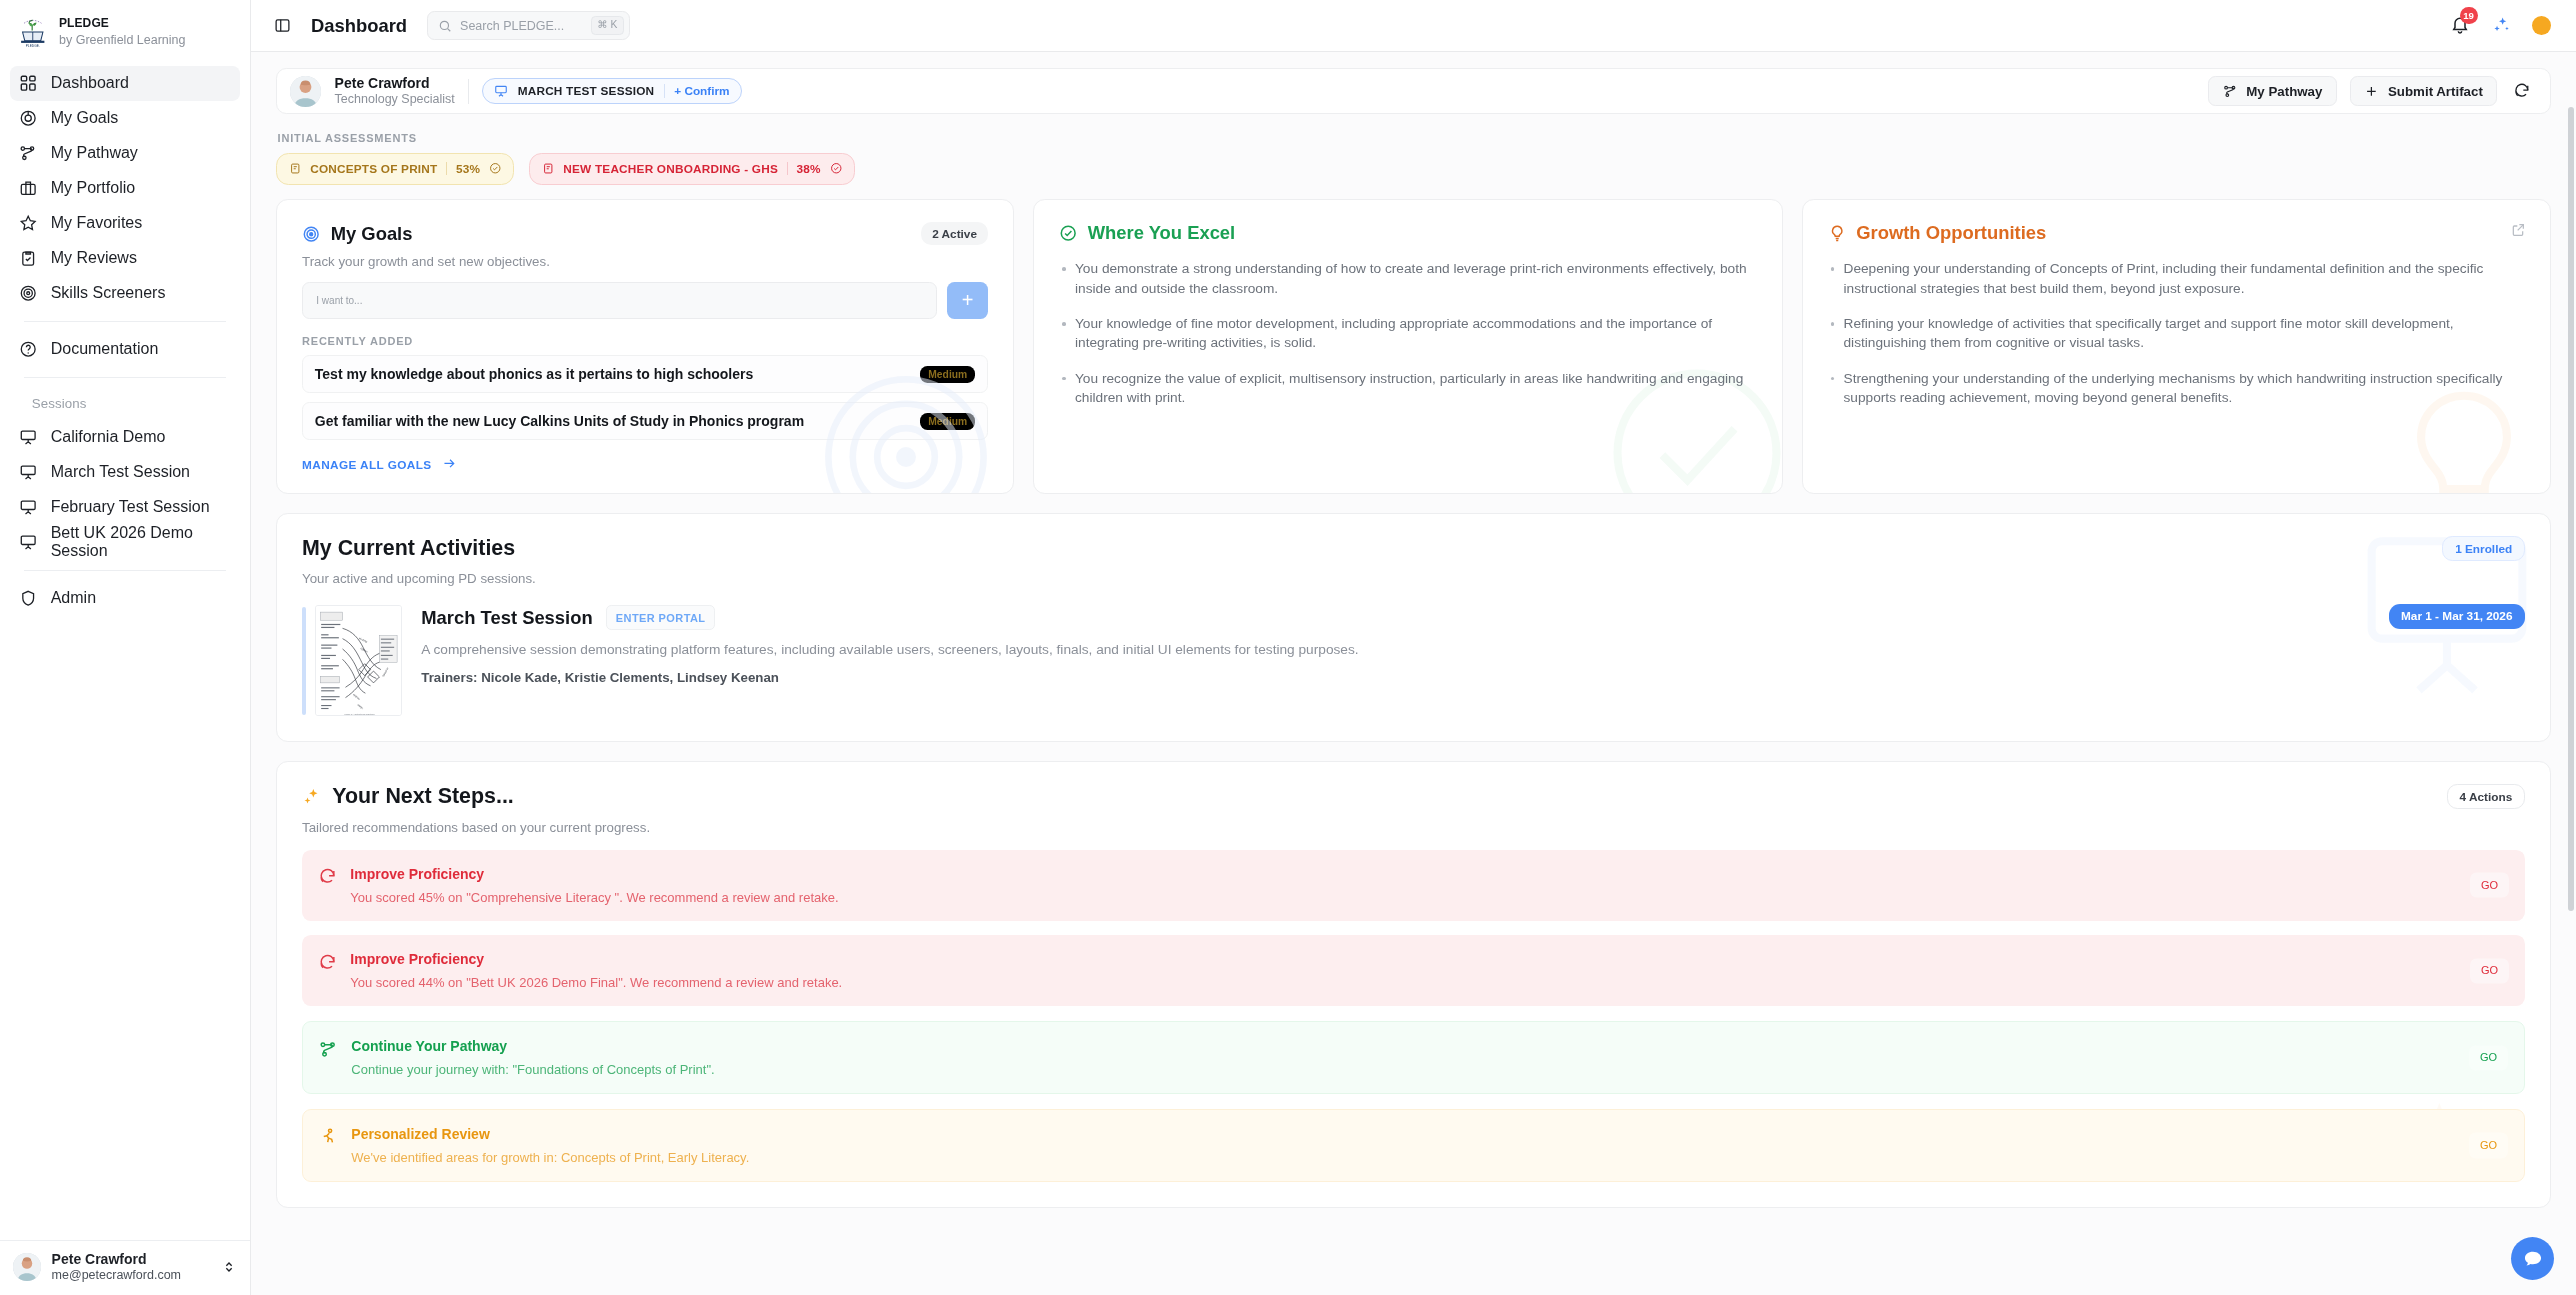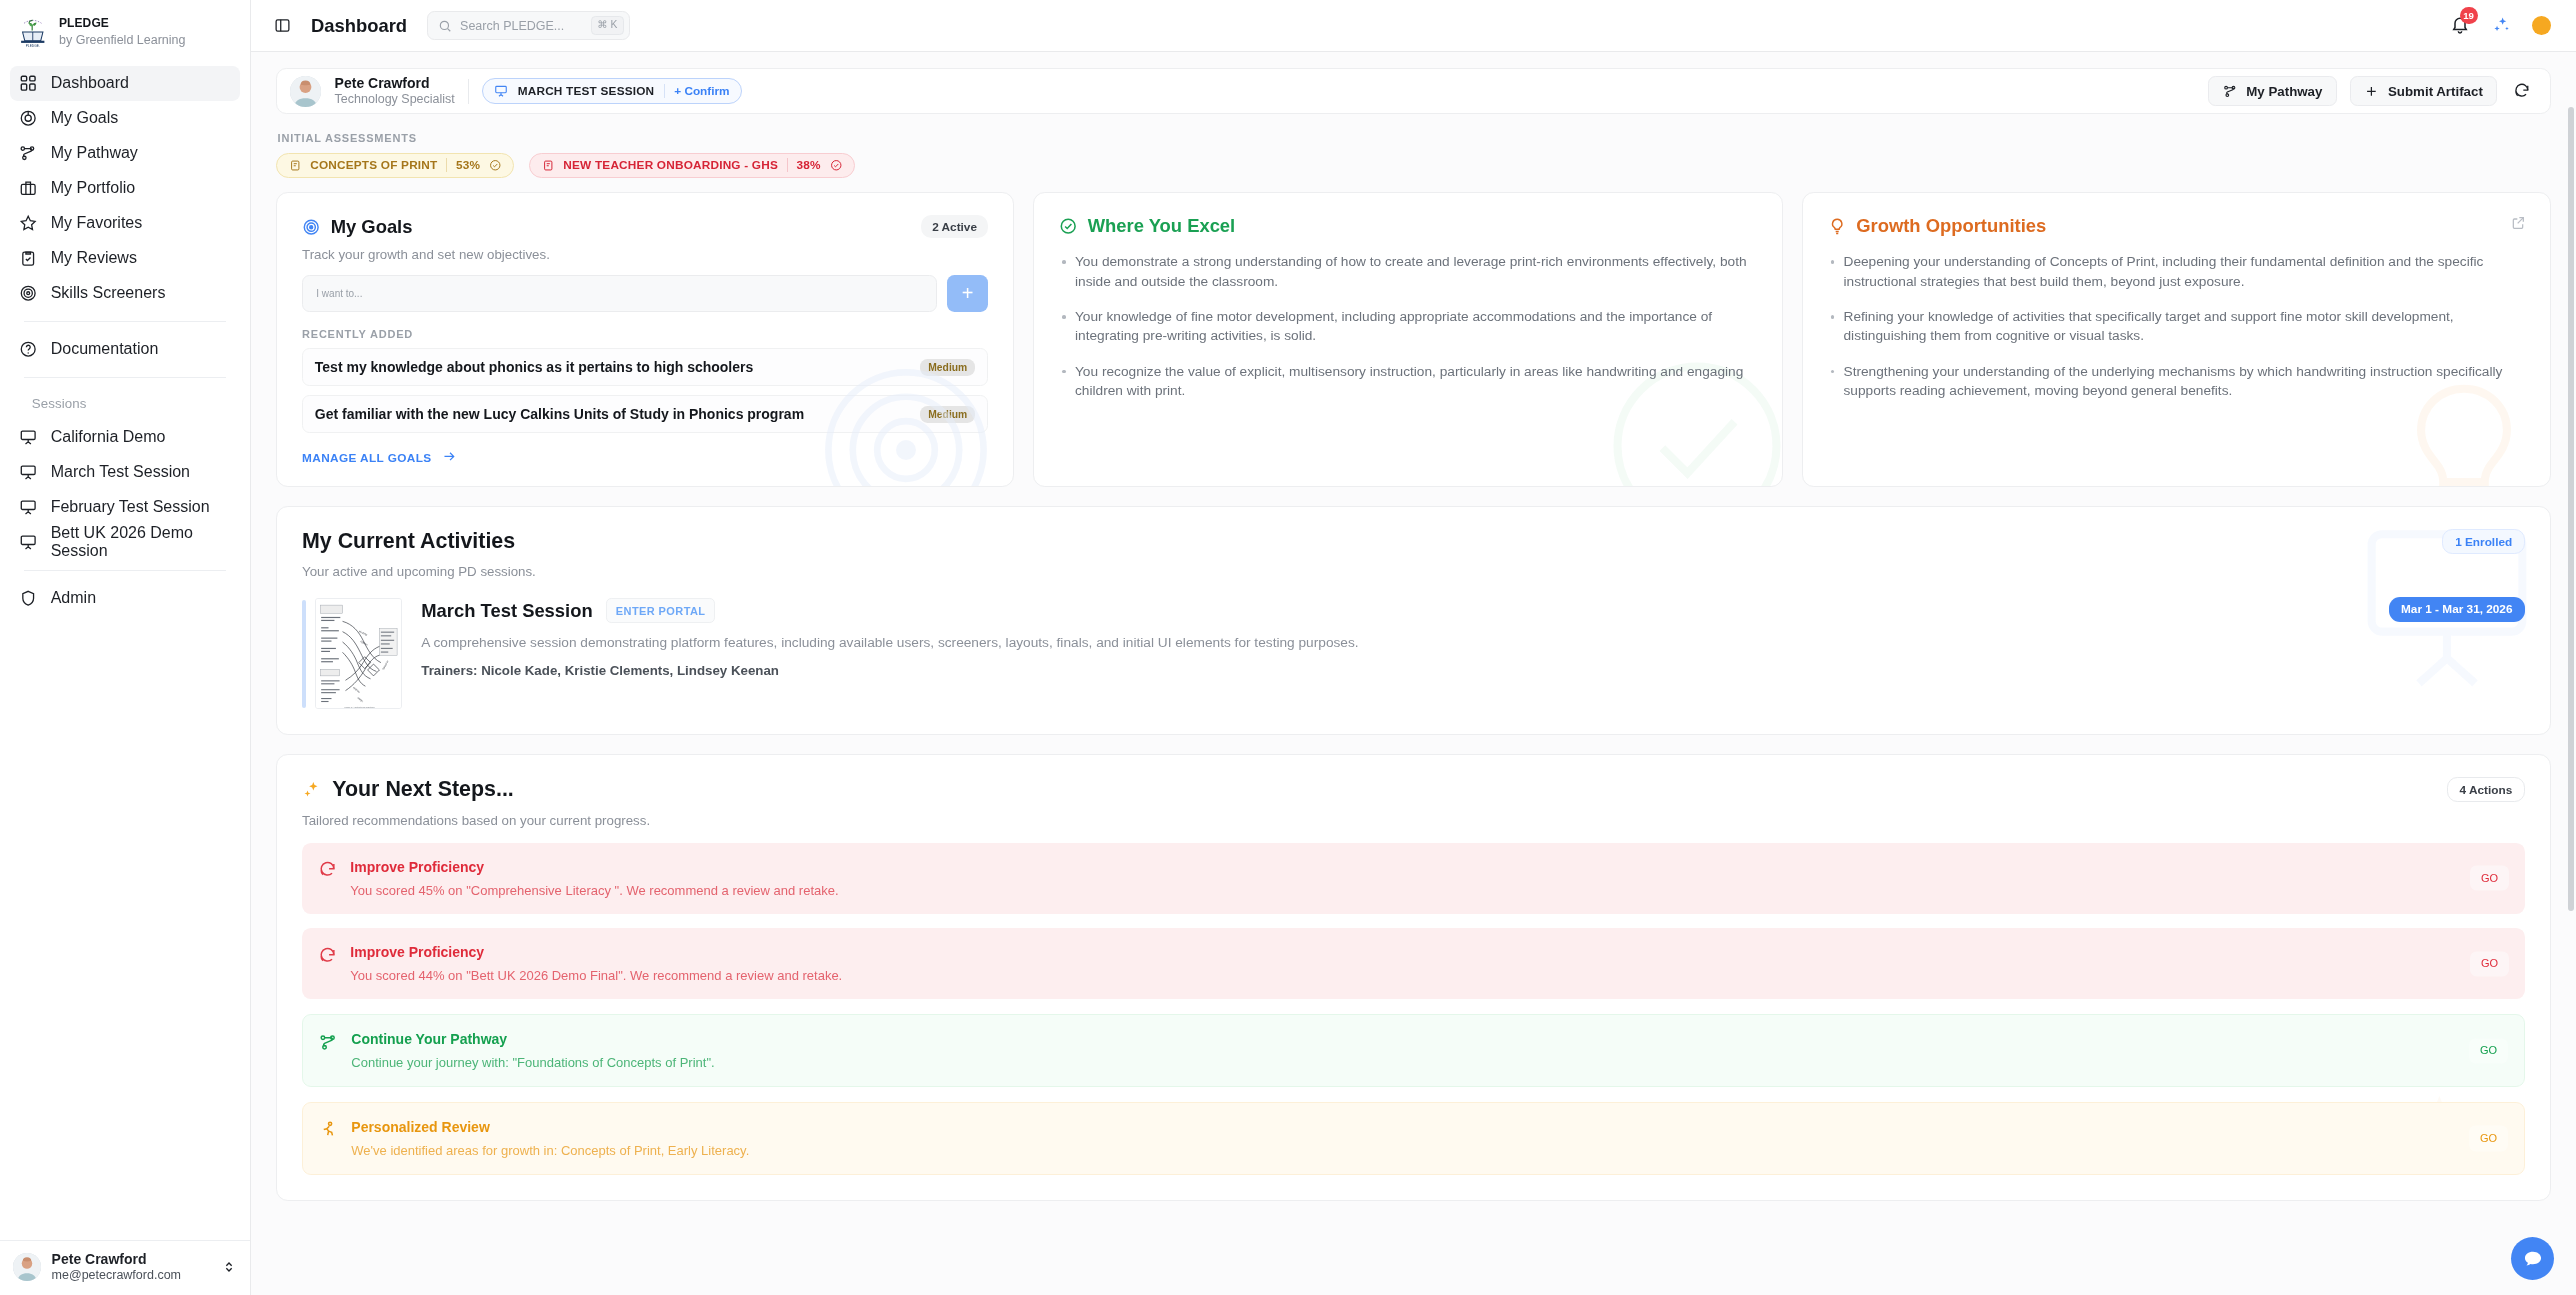--- a/index.html
+++ b/index.html
@@ -142,21 +142,21 @@
     font-size: 13.3px; font-weight: 600; color: #1d2026; cursor: pointer;
   }
   .btn-ghost svg { width: 14.8px; height: 14.8px; display:block; }
   .refresh-btn { width: 23.6px; height: 23.6px; cursor:pointer; display:flex; align-items:center; justify-content:center;}
 
   
   .assess-label { margin: 17.7px 25px 0 26.6px; font-size: 11px; font-weight: 600; color: #9aa0a8; letter-spacing: 0.8px; }
   .assess-row { margin: 8.9px 25px 0 25px; display: flex; gap: 14.8px; }
   .assess-chip {
     display:flex; align-items:center; gap: 8.9px;
-    height: 25px; padding: 0 11.8px; border-radius: 12.5px;
+    height: 32px; padding: 0 11.8px; border-radius: 12.5px;
     font-size: 11.8px; font-weight: 700; letter-spacing: 0.2px;
     cursor: pointer;
   }
   .assess-chip .ac-sep { width:0.7px; height: 13.3px; opacity: .45; }
   .assess-chip.amber { background: #fdf8e3; border: 0.7px solid #f2e4b0; color: #a5761b; }
   .assess-chip.amber .ac-sep { background: #d8b765; }
   .assess-chip.red { background: #fdeced; border: 0.7px solid #f8cdd1; color: #d62436; }
   .assess-chip.red .ac-sep { background: #eb9aa2; }
   .assess-chip svg { width: 12.5px; height: 12.5px; display:block; }
 
@@ -197,21 +197,21 @@
   .goal-item {
     margin-top: 8.9px; height: 38px;
     border: 0.7px solid #f0f1f2; border-radius: 7.4px;
     background: #fdfdfe;
     display: flex; align-items: center; gap: 10.3px;
     padding: 0 11.8px 0 11.8px; cursor: pointer;
   }
   .goal-text { font-size: 14px; font-weight: 700; color: #14171c; }
   .goal-sev {
     margin-left: auto; font-size: 10.3px; font-weight: 700; color: #8a6d1e;
-    background: #e5e5e5; border-radius: 7.4px; padding: 3px 8px;
+    background: #000000; border-radius: 7.4px; padding: 3px 8px;
   }
   .manage-link {
     margin-top: 16px; display: inline-flex; align-items: center; gap: 10.3px;
     font-size: 11.8px; font-weight: 700; color: #3b82f6; letter-spacing: 0.4px;
     cursor: pointer;
   }
   .goals-watermark {
     position:absolute; right: 22px; bottom: -49px; width: 170px; height: 170px;
     opacity: .5; pointer-events: none;
   }

